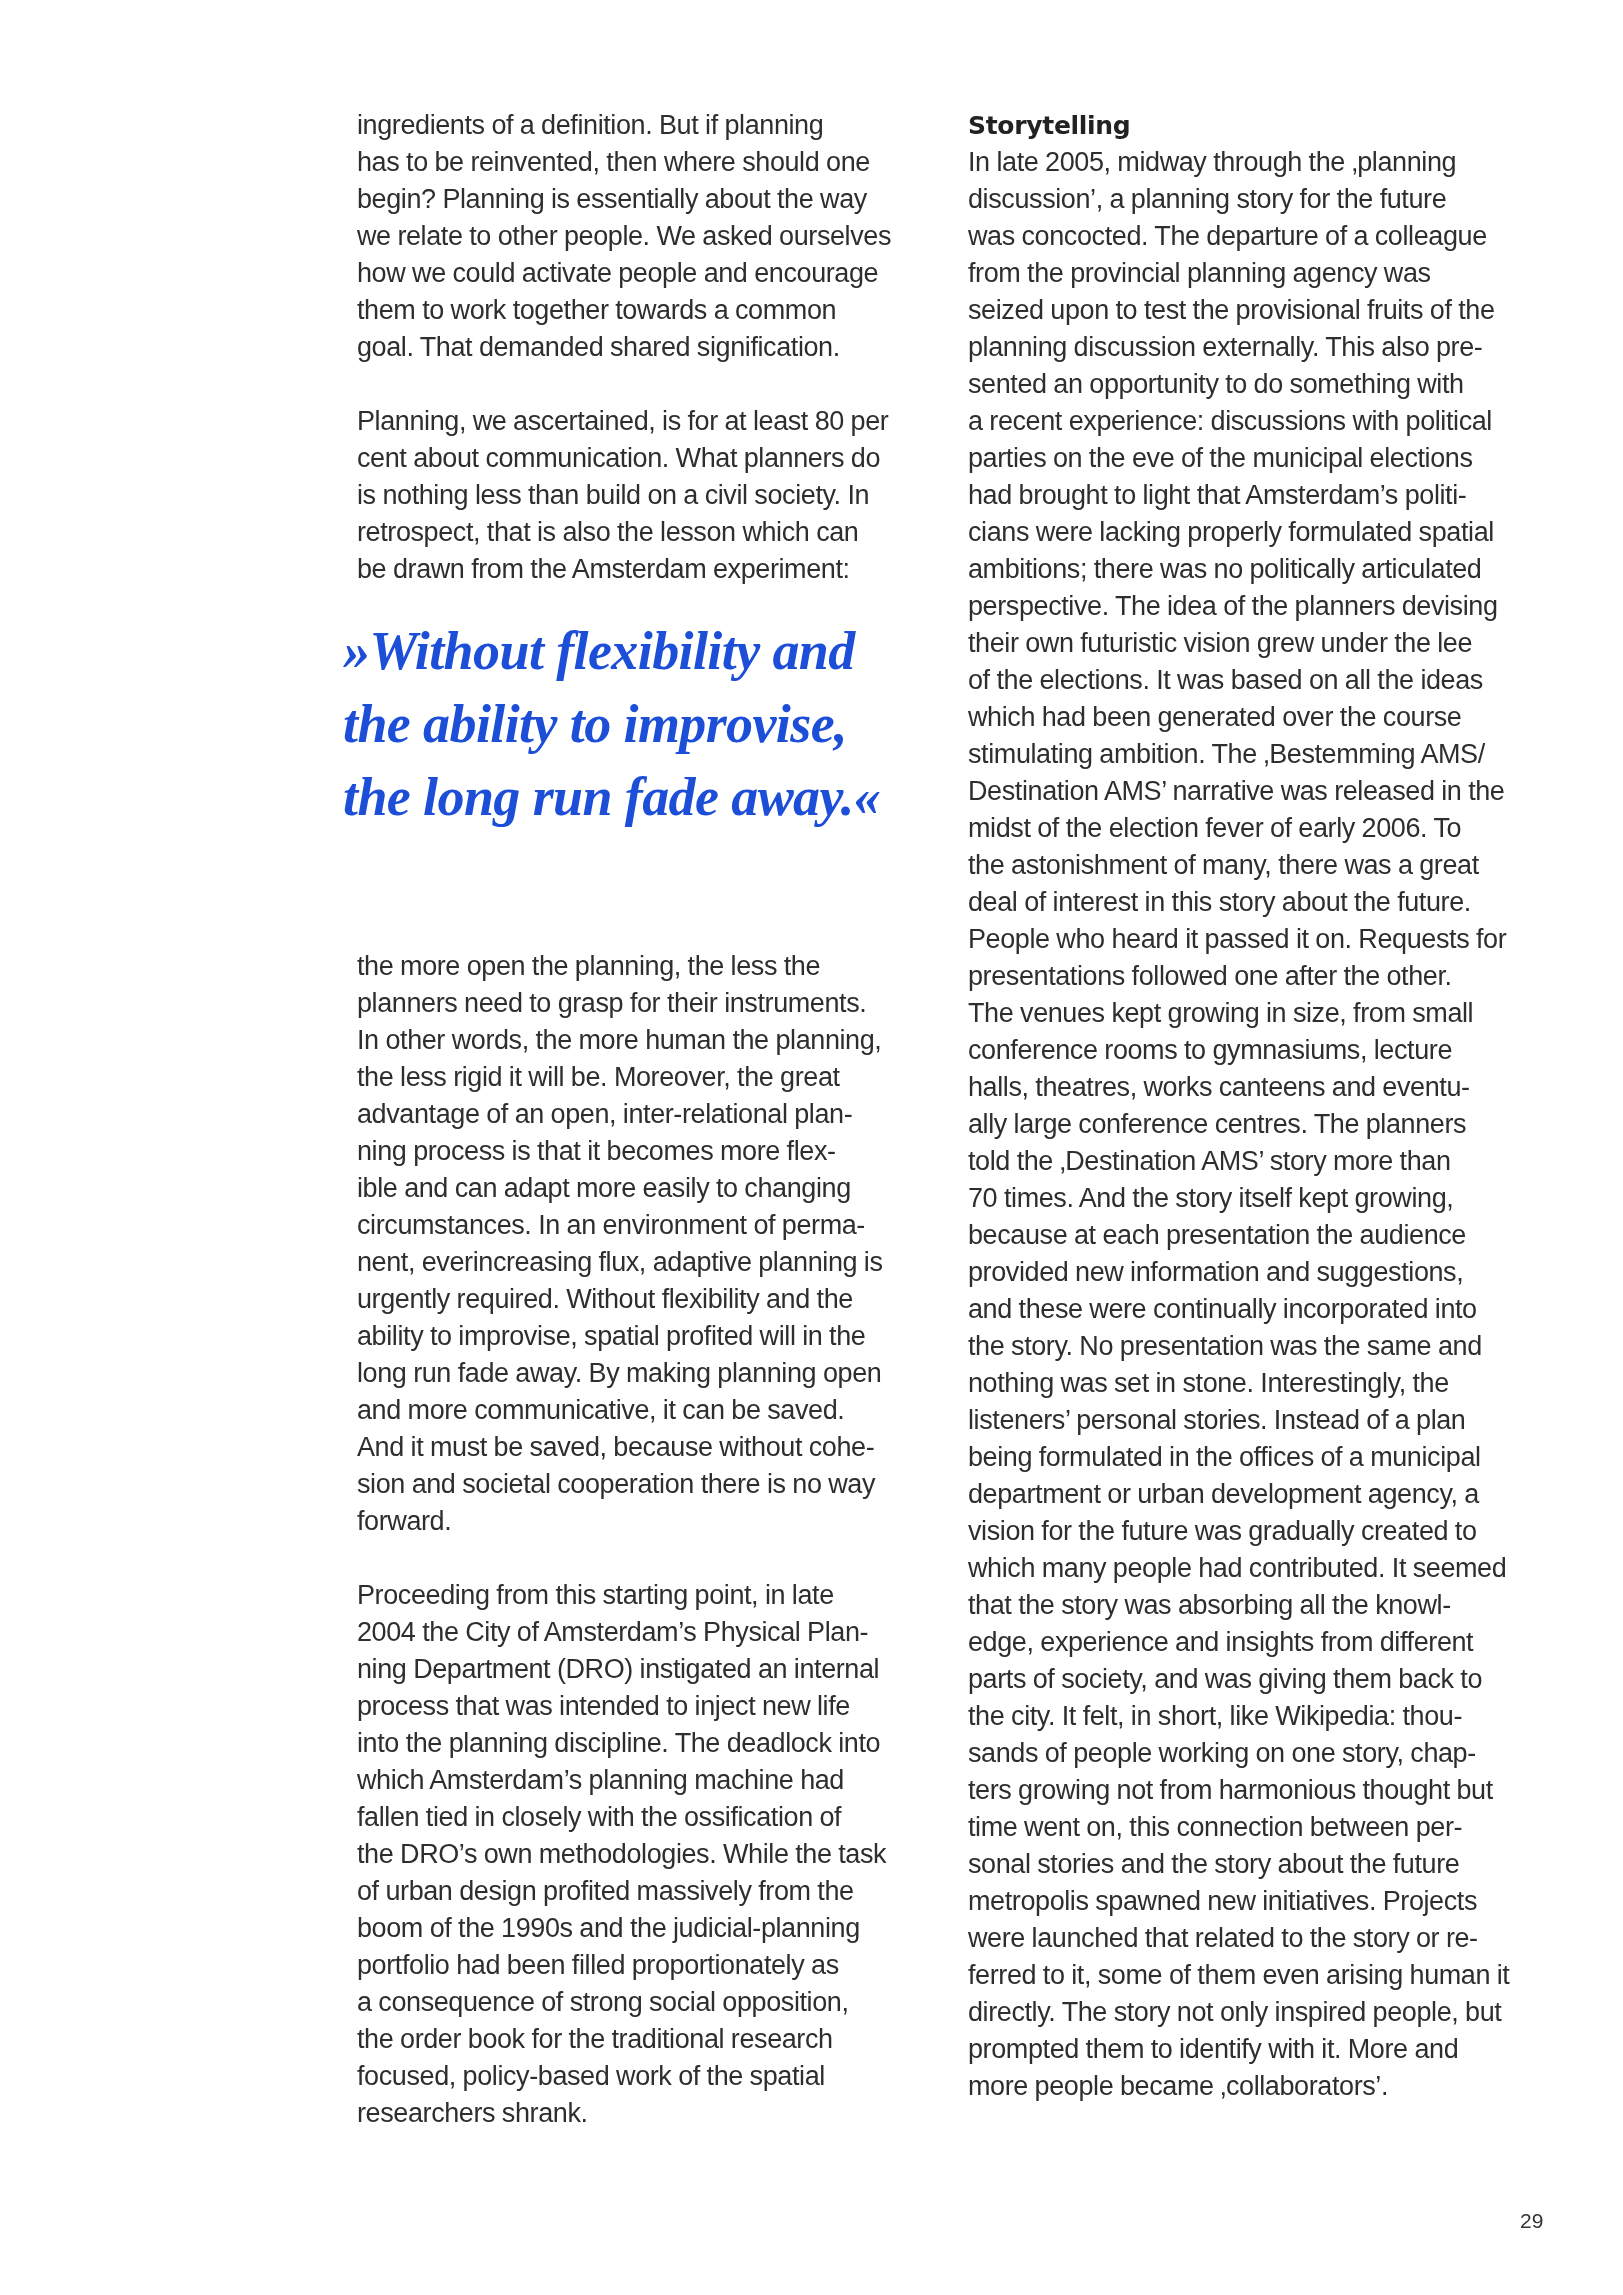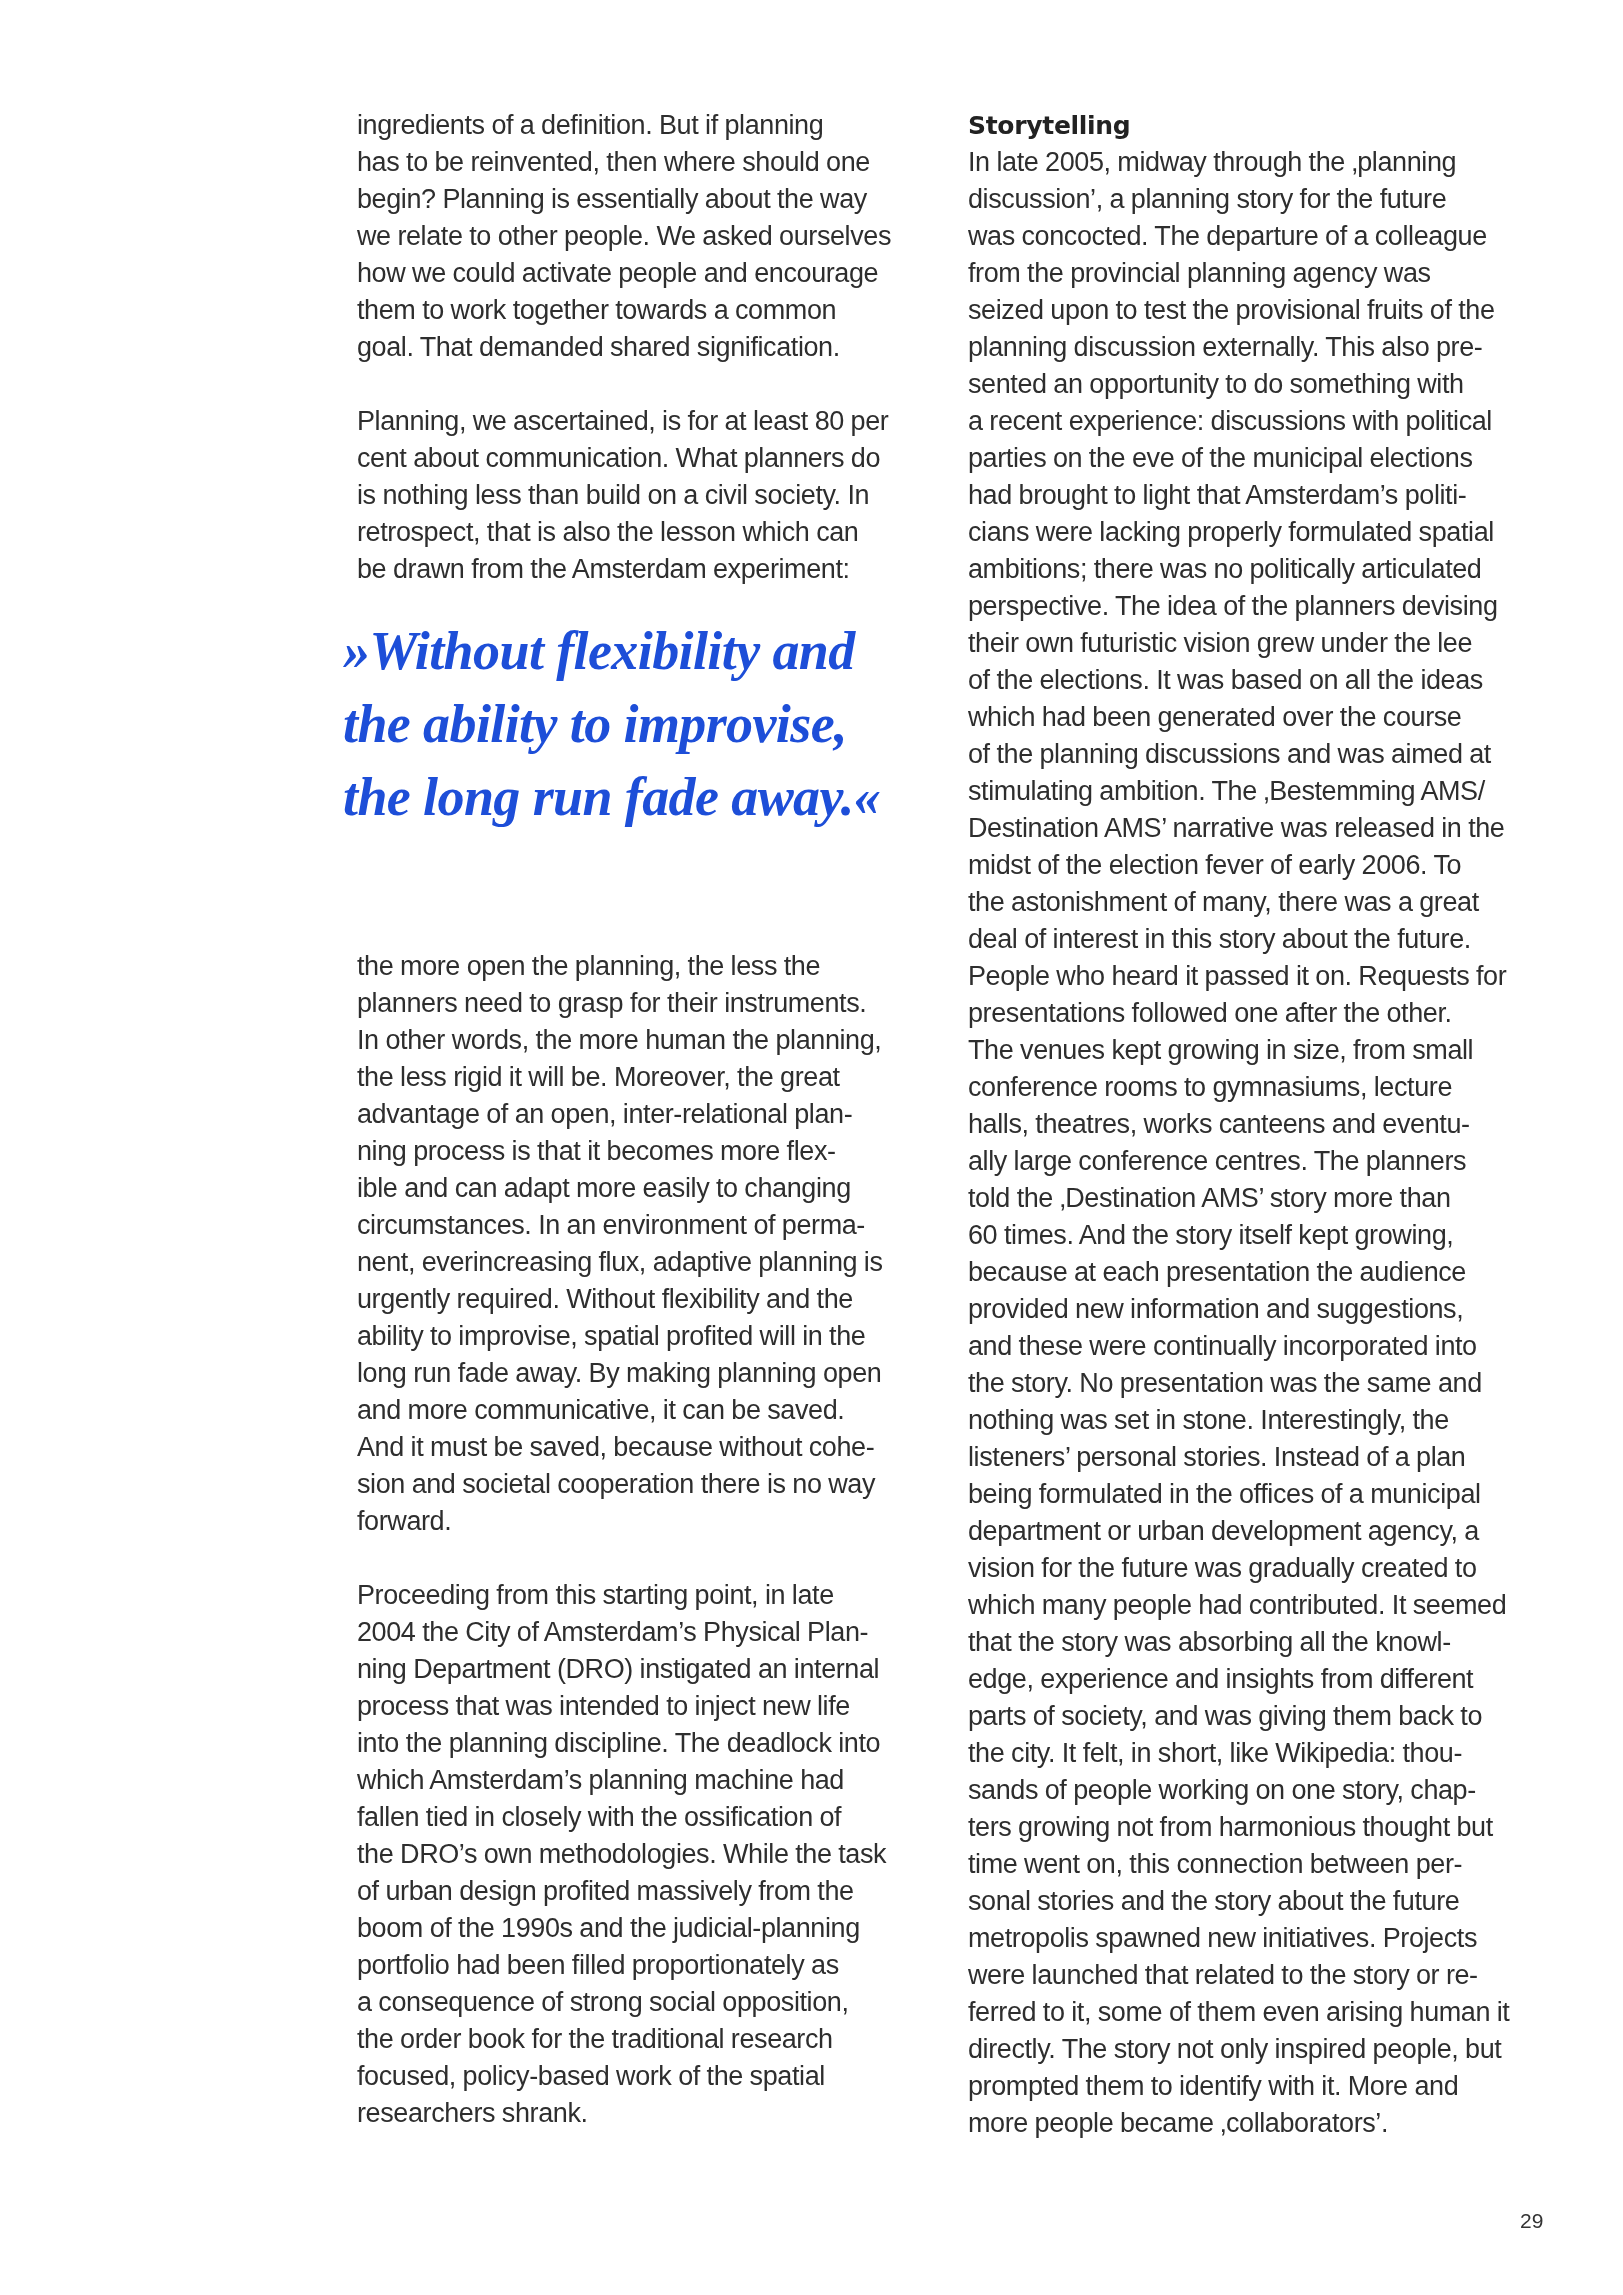--- a/index.html
+++ b/index.html
@@ -163,34 +163,33 @@
         <span class="line">sented an opportunity to do something with</span>
         <span class="line">a recent experience: discussions with political</span>
         <span class="line">parties on the eve of the municipal elections</span>
         <span class="line">had brought to light that Amsterdam’s politi-</span>
         <span class="line">cians were lacking properly formulated spatial</span>
         <span class="line">ambitions; there was no politically articulated</span>
         <span class="line">perspective. The idea of the planners devising</span>
         <span class="line">their own futuristic vision grew under the lee</span>
         <span class="line">of the elections. It was based on all the ideas</span>
         <span class="line">which had been generated over the course</span>
-        <span class="line">of the planning discussions and was aimed at</span>
         <span class="line">stimulating ambition. The ‚Bestemming AMS/</span>
         <span class="line">Destination AMS’ narrative was released in the</span>
         <span class="line">midst of the election fever of early 2006. To</span>
         <span class="line">the astonishment of many, there was a great</span>
         <span class="line">deal of interest in this story about the future.</span>
         <span class="line">People who heard it passed it on. Requests for</span>
         <span class="line">presentations followed one after the other.</span>
         <span class="line">The venues kept growing in size, from small</span>
         <span class="line">conference rooms to gymnasiums, lecture</span>
         <span class="line">halls, theatres, works canteens and eventu-</span>
         <span class="line">ally large conference centres. The planners</span>
         <span class="line">told the ‚Destination AMS’ story more than</span>
-        <span class="line">60 times. And the story itself kept growing,</span>
+        <span class="line">70 times. And the story itself kept growing,</span>
         <span class="line">because at each presentation the audience</span>
         <span class="line">provided new information and suggestions,</span>
         <span class="line">and these were continually incorporated into</span>
         <span class="line">the story. No presentation was the same and</span>
         <span class="line">nothing was set in stone. Interestingly, the</span>
         <span class="line">listeners’ personal stories. Instead of a plan</span>
         <span class="line">being formulated in the offices of a municipal</span>
         <span class="line">department or urban development agency, a</span>
         <span class="line">vision for the future was gradually created to</span>
         <span class="line">which many people had contributed. It seemed</span>

